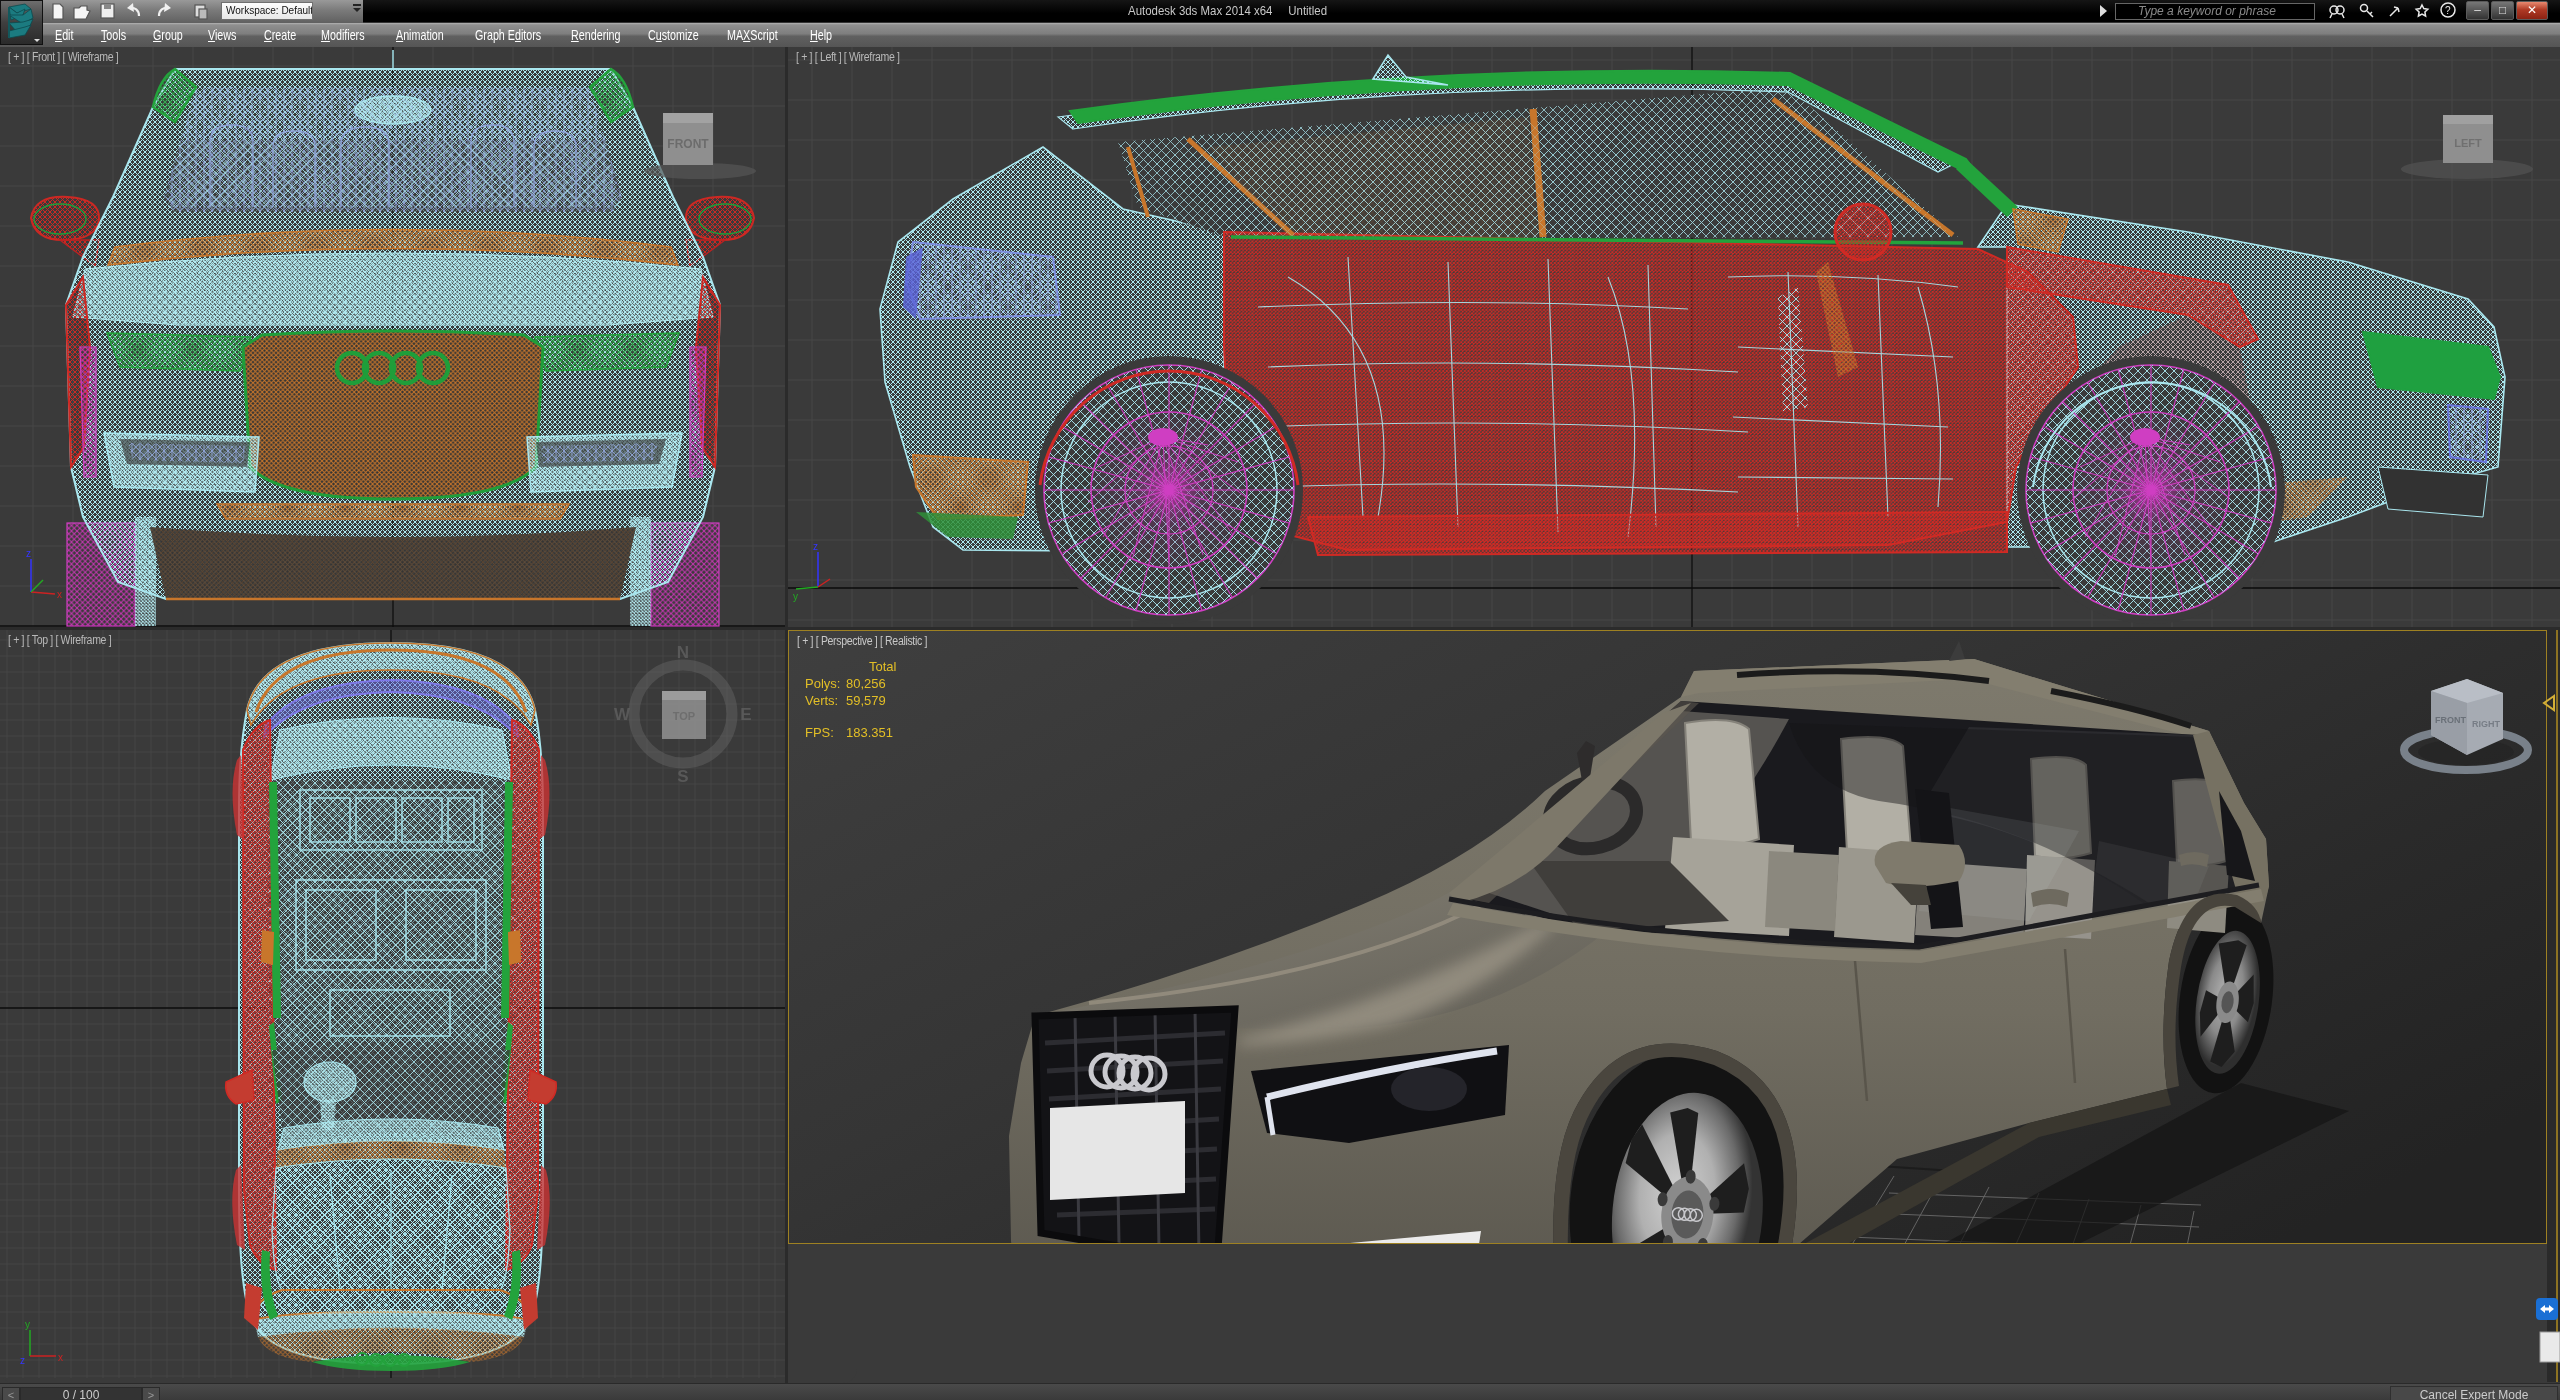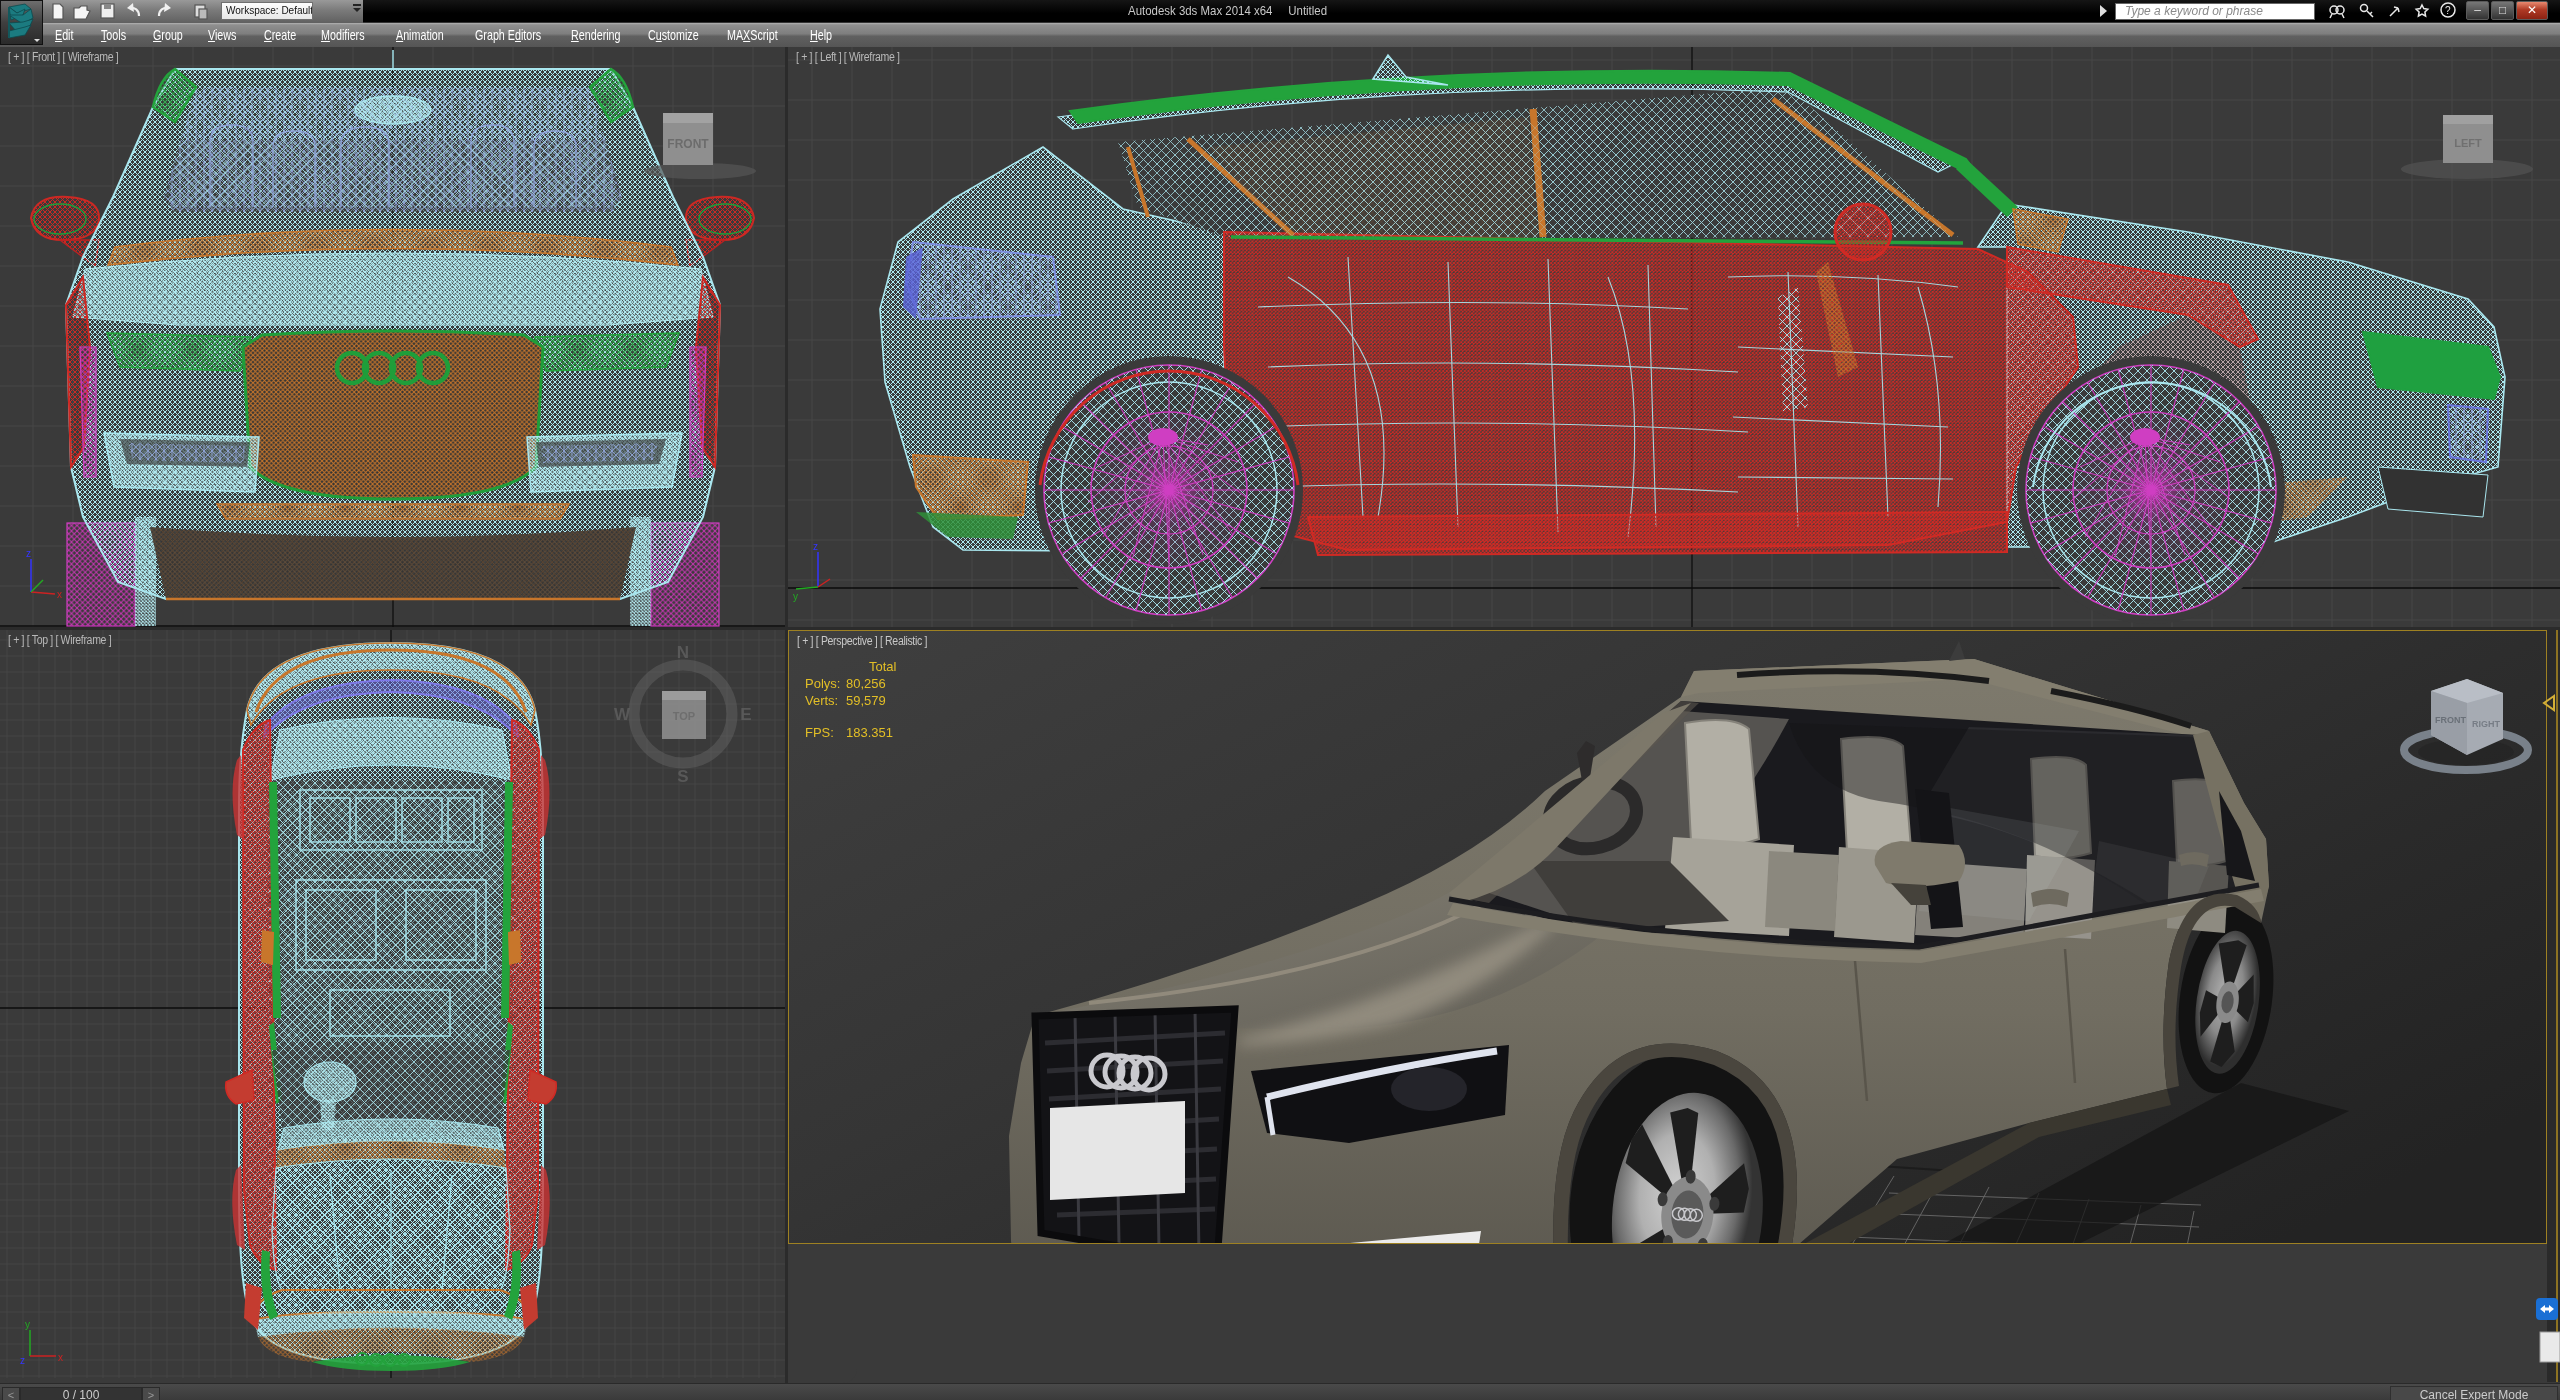--- a/index.html
+++ b/index.html
@@ -10,22 +10,22 @@
   #titlebar{left:0;top:0;width:2560px;height:22px;background:linear-gradient(#151515,#000 60%,#000);}
   #logo{left:0;top:0;width:43px;height:45px;z-index:30;
         background:linear-gradient(#6e6e6e,#3f3f3f 50%,#2a2a2a);
         border:1px solid #111;box-sizing:border-box;}
   #toolstrip{left:43px;top:0;width:320px;height:23px;
         background:linear-gradient(#999,#7a7a7a 45%,#606060);z-index:25;}
   .ttext{color:#c8c8c8;font-size:13px;line-height:22px;transform:scaleX(0.88);transform-origin:0 0;white-space:nowrap;}
   #wsbox{left:221px;top:2px;width:92px;height:18px;background:linear-gradient(#fdfdfd,#e8e8e8);
          border:1px solid #707070;box-sizing:border-box;color:#111;font-size:10px;line-height:15px;padding-left:4px;z-index:26;
          white-space:nowrap;overflow:hidden;}
-  #searchbox{left:2115px;top:3px;width:200px;height:17px;background:#ffffff;border:1px solid #666;
-             box-sizing:border-box;color:#8a8a8a;font-size:12px;font-style:italic;line-height:15px;padding-left:9px;}
+  #searchbox{left:2115px;top:3px;width:200px;height:17px;background:#000000;border:1px solid #666;
+             box-sizing:border-box;color:#8a8a8a;font-size:12px;font-style:italic;line-height:15px;padding-left:22px;}
   .winbtn{top:1px;height:19px;border:1px solid #5a5a5a;border-radius:2px;box-sizing:border-box;
           color:#ddd;text-align:center;font-size:12px;line-height:16px;}
   
   #menubar{left:0;top:22px;width:2560px;height:25px;
            background:linear-gradient(#b2b2b2,#8f8f8f 8%,#7e7e7e 45%,#606060 55%,#555);
            border-top:1px solid #333;box-sizing:border-box;}
   #menubar .mi{position:absolute;top:4px;color:#fff;font-size:14.5px;transform:scaleX(0.74);transform-origin:0 0;white-space:nowrap;}
   #menubar .mi u{text-decoration-thickness:1px;}
   
   .vp{background:#3a3a3a;}

